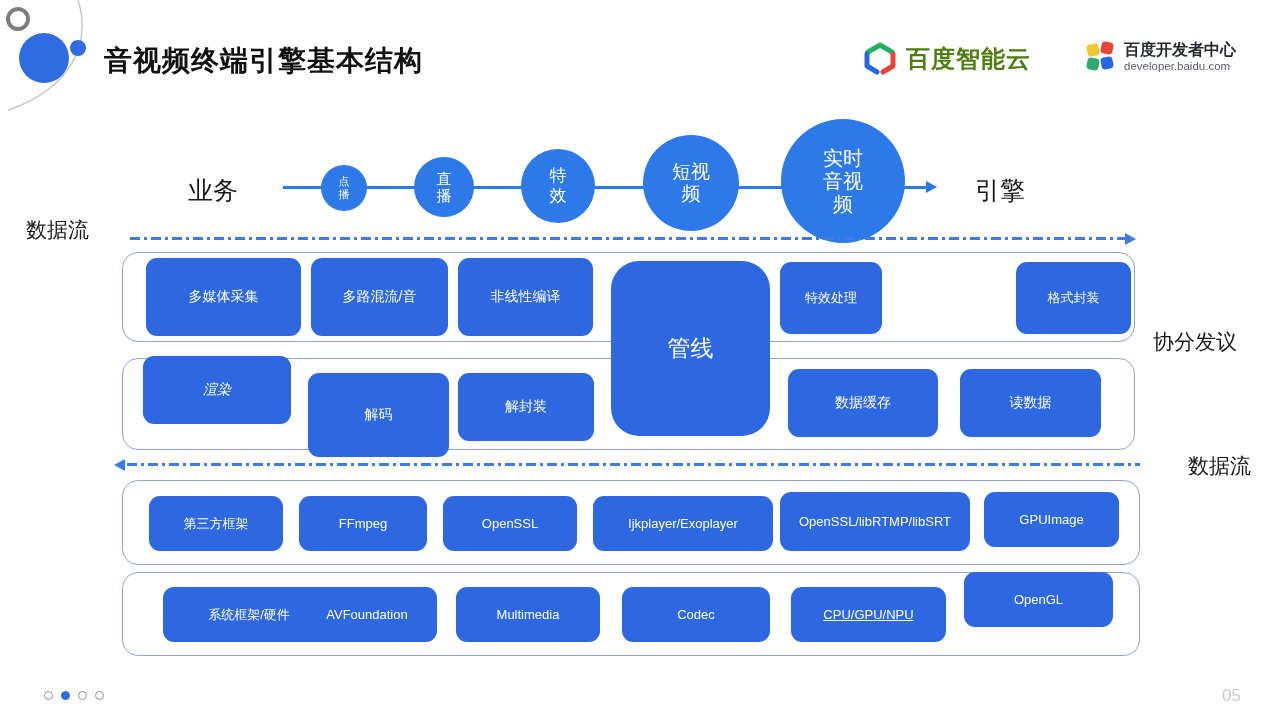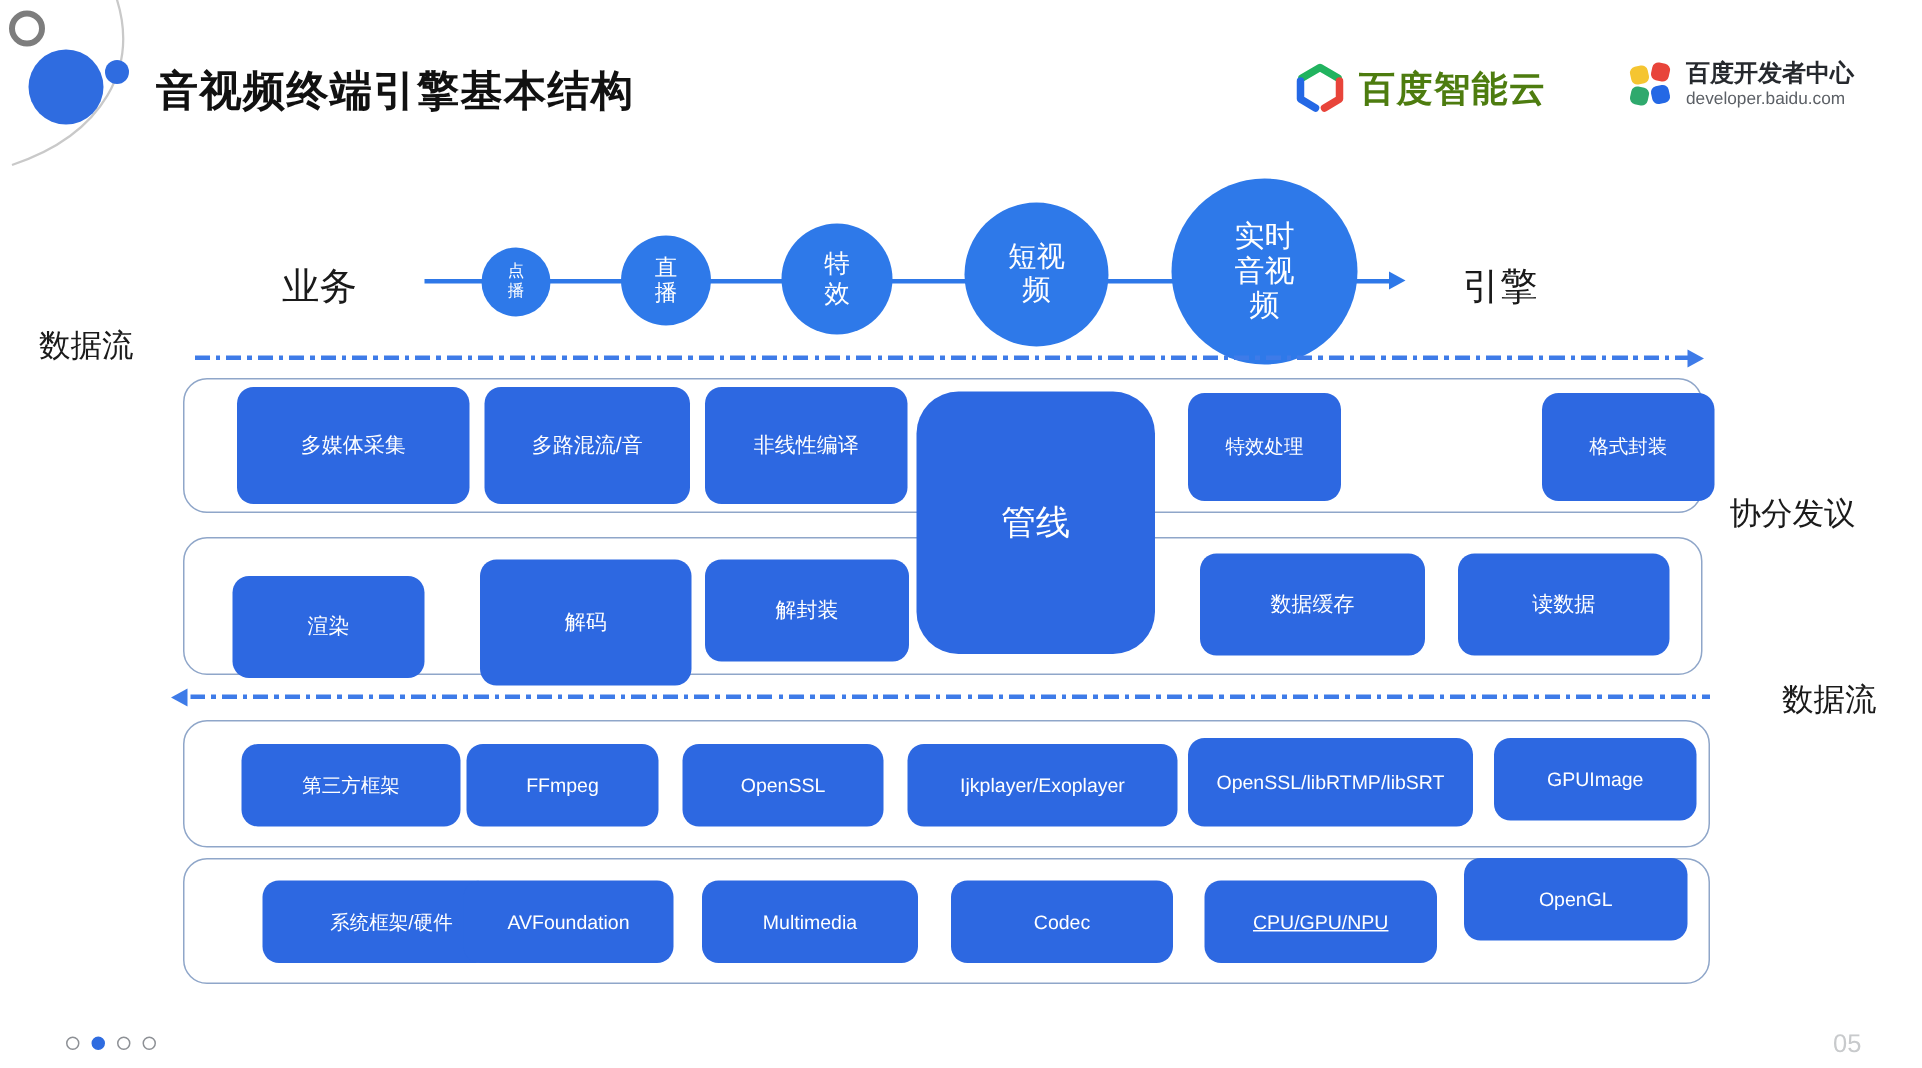--- a/index.html
+++ b/index.html
@@ -29,21 +29,21 @@
         background:repeating-linear-gradient(90deg,#3e7be8 0 10px,transparent 10px 14px,#3e7be8 14px 17px,transparent 17px 21px);}
   .dash-arrow-r{position:absolute;width:0;height:0;border-left:11px solid #3e7be8;
                 border-top:6px solid transparent;border-bottom:6px solid transparent;}
   .dash-arrow-l{position:absolute;width:0;height:0;border-right:11px solid #3e7be8;
                 border-top:6px solid transparent;border-bottom:6px solid transparent;}
   .side-label{position:absolute;font-size:21px;color:#1a1a1a;}
 
   
   .container-row{position:absolute;border:1.5px solid #8fa6c9;border-radius:16px;background:#fff;box-sizing:border-box;}
   .box{position:absolute;background:#2d68e1;border-radius:11px;color:#fff;display:flex;
-       align-items:center;justify-content:center;text-align:center;font-size:14px;margin-left:12px;}
+       align-items:center;justify-content:center;text-align:center;font-size:14px;}
   .box.small{font-size:13px;}
   .pipeline{position:absolute;left:611px;top:261px;width:159px;height:175px;background:#2d68e1;
             border-radius:28px;color:#fff;display:flex;align-items:center;justify-content:center;font-size:23px;z-index:5;}
 
   
   .dots{position:absolute;left:44px;top:691px;display:flex;gap:8px;}
   .dot{width:9px;height:9px;border-radius:50%;border:1.5px solid #8d9095;box-sizing:border-box;background:#fff;}
   .dot.active{background:#2f6ce0;border-color:#2f6ce0;}
   .page-num{position:absolute;right:40px;top:686px;font-size:17px;color:#c8cacc;}
 
@@ -108,36 +108,36 @@
   <div class="dash-arrow-r" style="left:1125px;top:232.5px;"></div>
 
   <div class="container-row" style="left:122px;top:252px;width:1013px;height:90px;"></div>
   <div class="box" style="left:146px;top:258px;width:155px;height:78px;">多媒体采集</div>
   <div class="box" style="left:311px;top:258px;width:137px;height:78px;">多路混流/音</div>
   <div class="box" style="left:458px;top:258px;width:135px;height:78px;">非线性编译</div>
   <div class="box small" style="left:780px;top:262px;width:102px;height:72px;">特效处理</div>
   <div class="box small" style="left:1016px;top:262px;width:115px;height:72px;">格式封装</div>
 
   <div class="container-row" style="left:122px;top:358px;width:1013px;height:92px;"></div>
-  <div class="box" style="left:143px;top:384px;width:128px;height:68px;">渲染</div>
+  <div class="box" style="left:143px;top:356px;width:148px;height:68px;font-style:italic;">渲染</div>
   <div class="box" style="left:308px;top:373px;width:141px;height:84px;">解码</div>
   <div class="box" style="left:458px;top:373px;width:136px;height:68px;">解封装</div>
   <div class="box" style="left:788px;top:369px;width:150px;height:68px;">数据缓存</div>
   <div class="box" style="left:960px;top:369px;width:141px;height:68px;">读数据</div>
 
   <div class="pipeline">管线</div>
 
   <div class="side-label" style="left:1153px;top:328px;">协分发议</div>
 
   <div class="dash" style="left:127px;top:463px;width:1013px;"></div>
   <div class="dash-arrow-l" style="left:114px;top:458.5px;"></div>
   <div class="side-label" style="left:1188px;top:452px;">数据流</div>
 
   <div class="container-row" style="left:122px;top:480px;width:1018px;height:85px;"></div>
-  <div class="box small" style="left:149px;top:496px;width:146px;height:55px;">第三方框架</div>
+  <div class="box small" style="left:149px;top:496px;width:134px;height:55px;">第三方框架</div>
   <div class="box small" style="left:299px;top:496px;width:128px;height:55px;">FFmpeg</div>
   <div class="box small" style="left:443px;top:496px;width:134px;height:55px;">OpenSSL</div>
   <div class="box small" style="left:593px;top:496px;width:180px;height:55px;">Ijkplayer/Exoplayer</div>
   <div class="box small" style="left:780px;top:492px;width:190px;height:59px;">OpenSSL/libRTMP/libSRT</div>
   <div class="box small" style="left:984px;top:492px;width:135px;height:55px;">GPUImage</div>
 
   <div class="container-row" style="left:122px;top:572px;width:1018px;height:84px;"></div>
   <div class="box small" style="left:163px;top:587px;width:134px;height:55px;padding-left:19px;">系统框架/硬件</div>
   <div class="box small" style="left:297px;top:587px;width:140px;height:55px;">AVFoundation</div>
   <div class="box small" style="left:456px;top:587px;width:144px;height:55px;">Multimedia</div>

